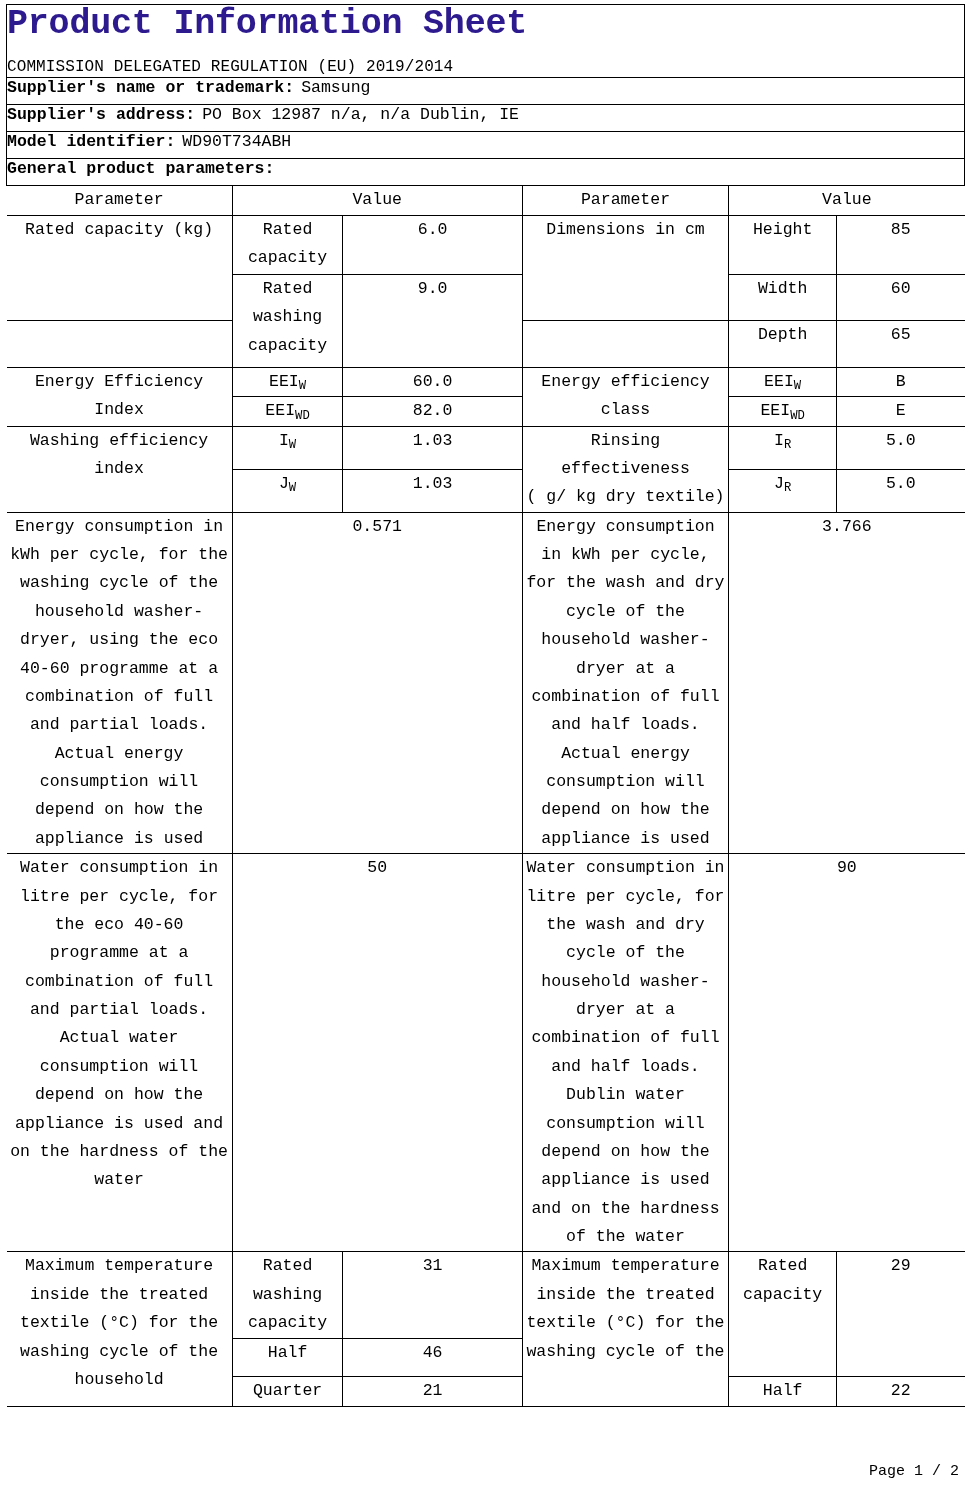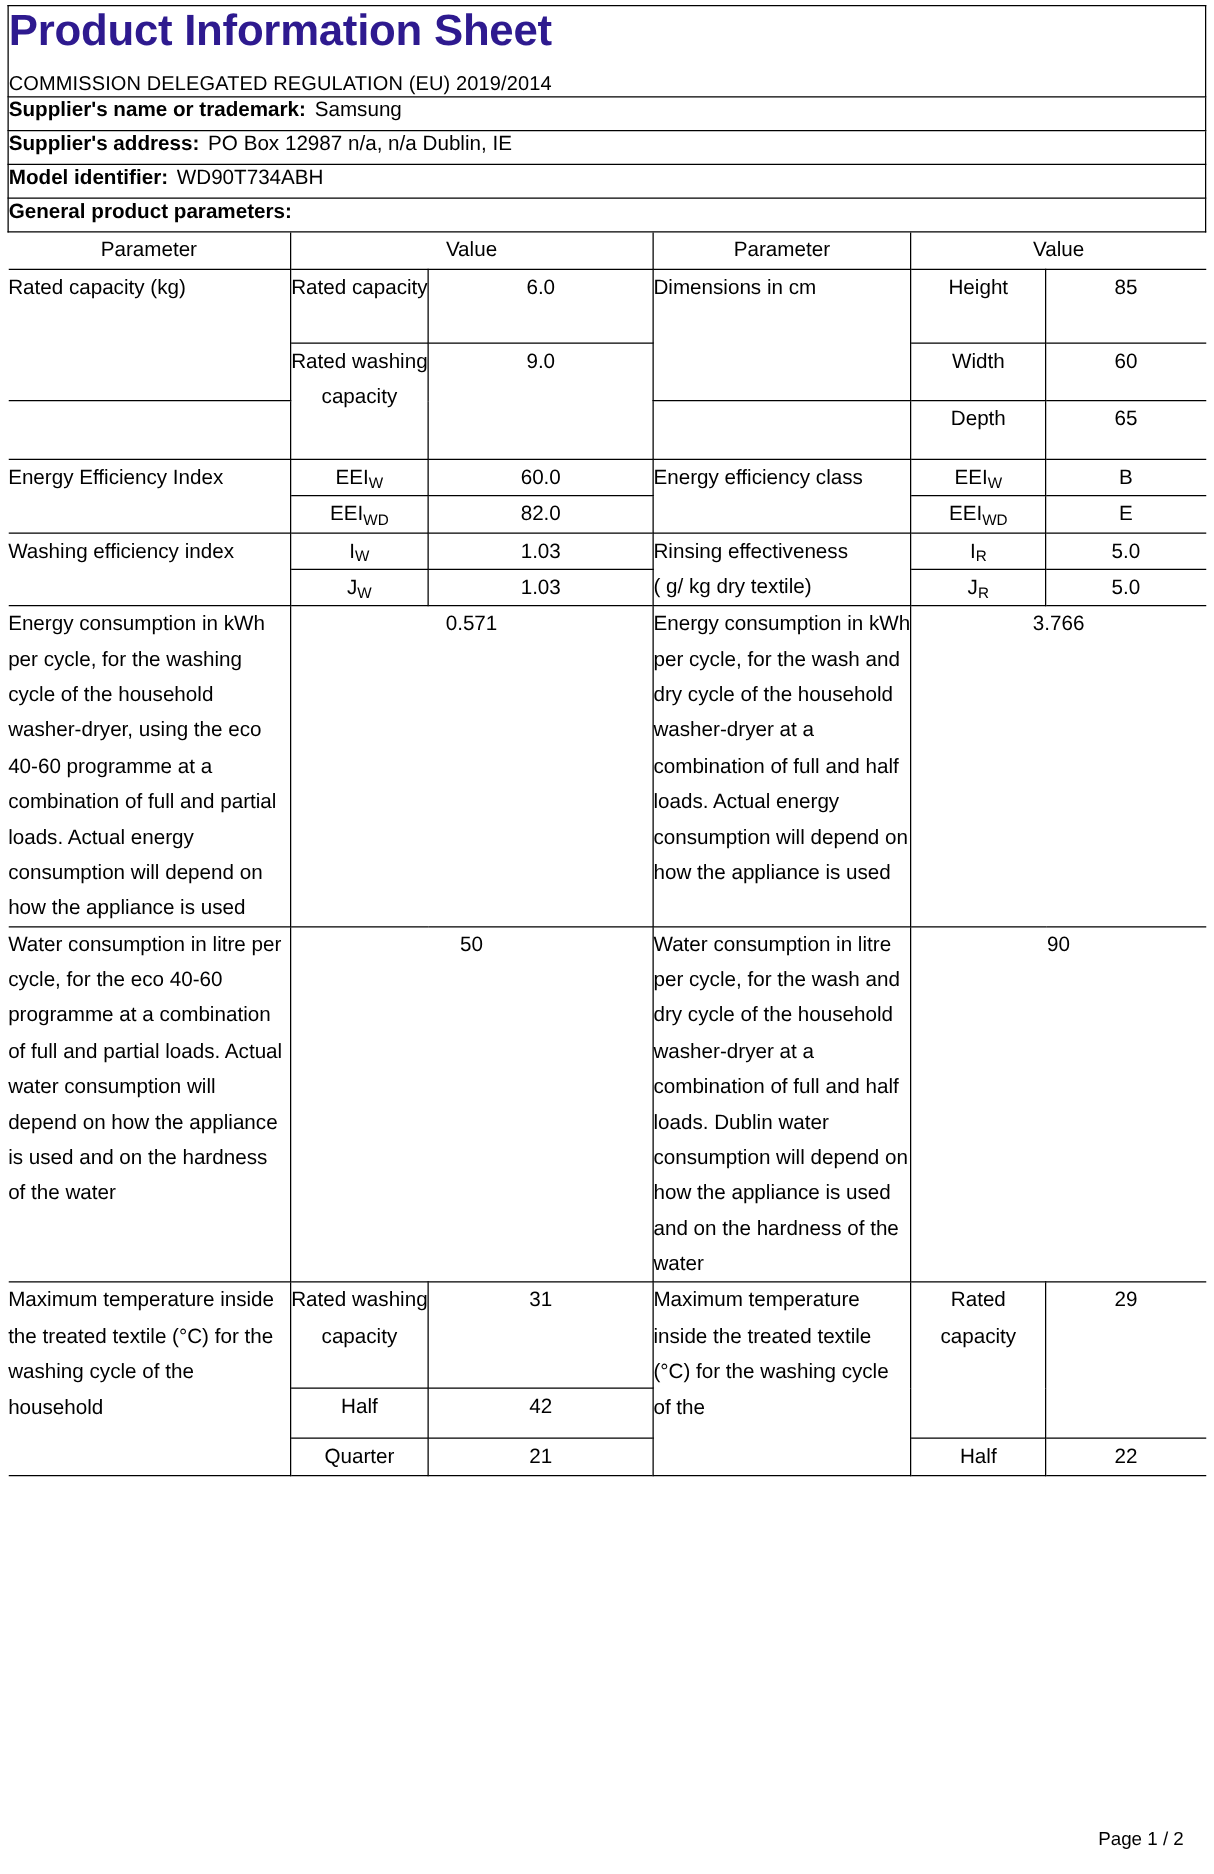--- a/index.html
+++ b/index.html
@@ -15,20 +15,21 @@
     font-family: "Liberation Sans", sans-serif;
     color: #000000;
   }
 
   .page {
     position: absolute;
     left: 0; top: 0;
     width: 971px;
     height: 1499px;
     box-sizing: border-box;
+    font-family: Liberation Mono, monospace;
   }
 
   
   .sheet {
     position: absolute;
     left: 6px;
     top: 4px;
     width: 959px;
     border-collapse: collapse;
     table-layout: fixed;
@@ -75,21 +76,21 @@
   .grid td {
     border: 1.4px solid #000;
     padding: 0;
     vertical-align: top;
     line-height: 1.72;
   }
   .grid td.noleft  { border-left: none; }
   .grid td.noright { border-right: none; }
   .grid td.notop   { border-top: none; }
 
-  .c-param { padding: 6px 4px 8px 10px; text-align: left; }
+  .c-param { padding: 6px 4px 8px 10px; text-align: center; }
   .c-sub   { padding: 6px 6px 8px 6px; text-align: center; }
   .c-val   { padding: 6px 8px 8px 8px; text-align: center; }
 
   .hd { padding: 7px 4px 9px 10px; text-align: center; }
 
   .tall { line-height: 1.78; }
 
   sub {
     font-size: 0.74em;
     vertical-align: baseline;
@@ -100,21 +101,21 @@
   
   .w-p1  { width: 224px; }
   .w-s1  { width: 110px; }
   .w-v1  { width: 178px; }
   .w-p2  { width: 205px; }
   .w-s2  { width: 107px; }
   .w-v2  { width: 127px; }
 
   .footer {
     position: absolute;
-    right: 24px;
+    right: 12px;
     top: 1463px;
     font-size: 15px;
     text-align: right;
   }
 
   
   .clipper {
     position: absolute;
     left: 0;
     top: 1469px;
@@ -250,21 +251,21 @@
               <tr>
                 <td class="c-param noleft tall" rowspan="3">Maximum temperature inside the treated textile (°C) for the washing cycle of the household</td>
                 <td class="c-sub" style="height:84px;">Rated washing capacity</td>
                 <td class="c-val">31</td>
                 <td class="c-param tall" rowspan="3">Maximum temperature inside the treated textile (°C) for the washing cycle of the</td>
                 <td class="c-sub" rowspan="2" style="height:124px;">Rated capacity</td>
                 <td class="c-val noright" rowspan="2">29</td>
               </tr>
               <tr>
                 <td class="c-sub">Half</td>
-                <td class="c-val">42</td>
+                <td class="c-val">46</td>
               </tr>
               <tr>
                 <td class="c-sub">Quarter</td>
                 <td class="c-val">21</td>
                 <td class="c-sub">Half</td>
                 <td class="c-val noright">22</td>
               </tr>
 
             </tbody>
           </table>

